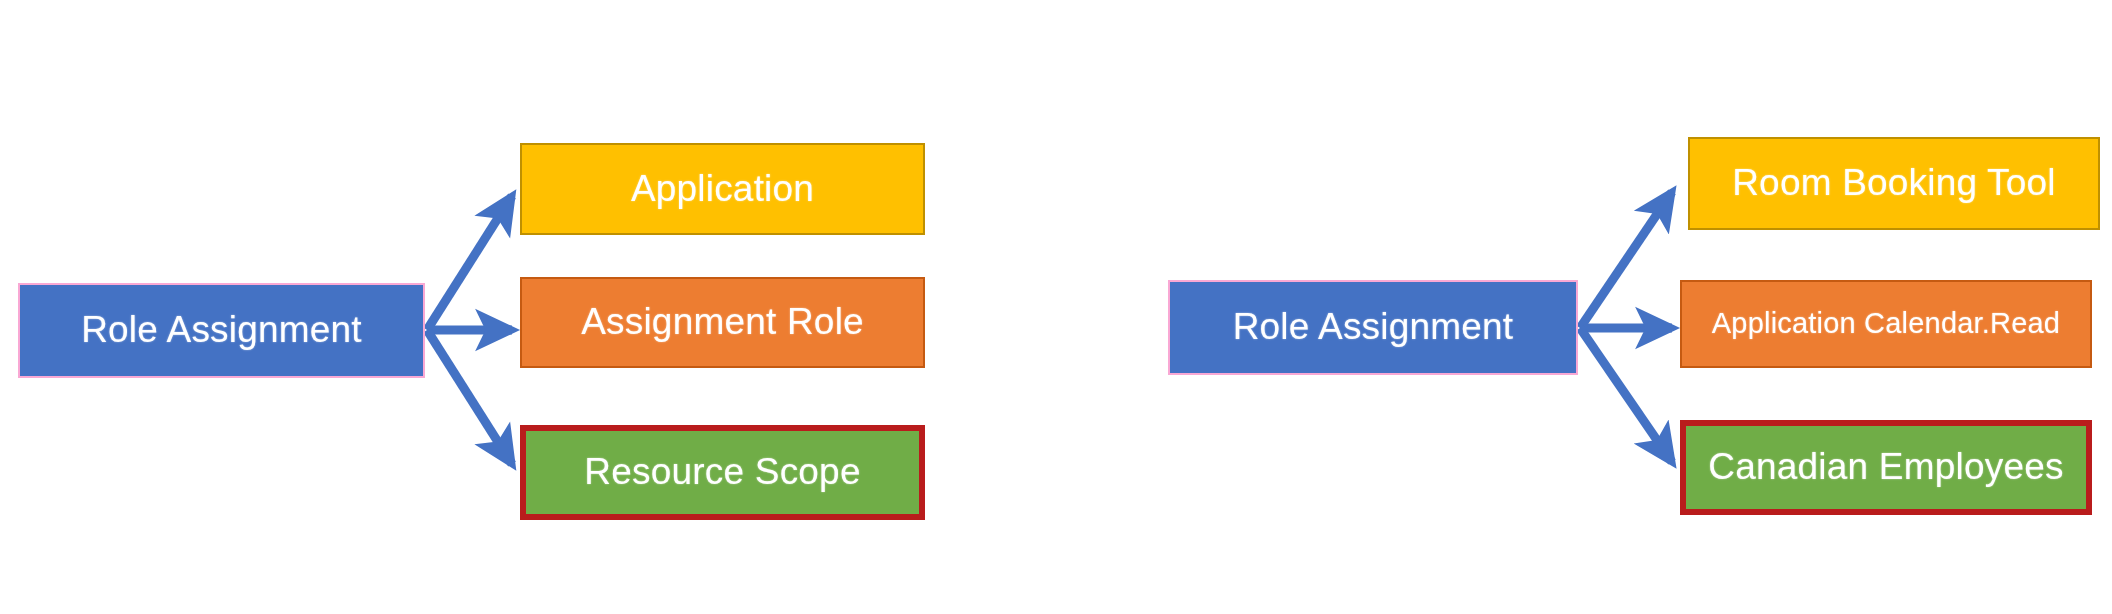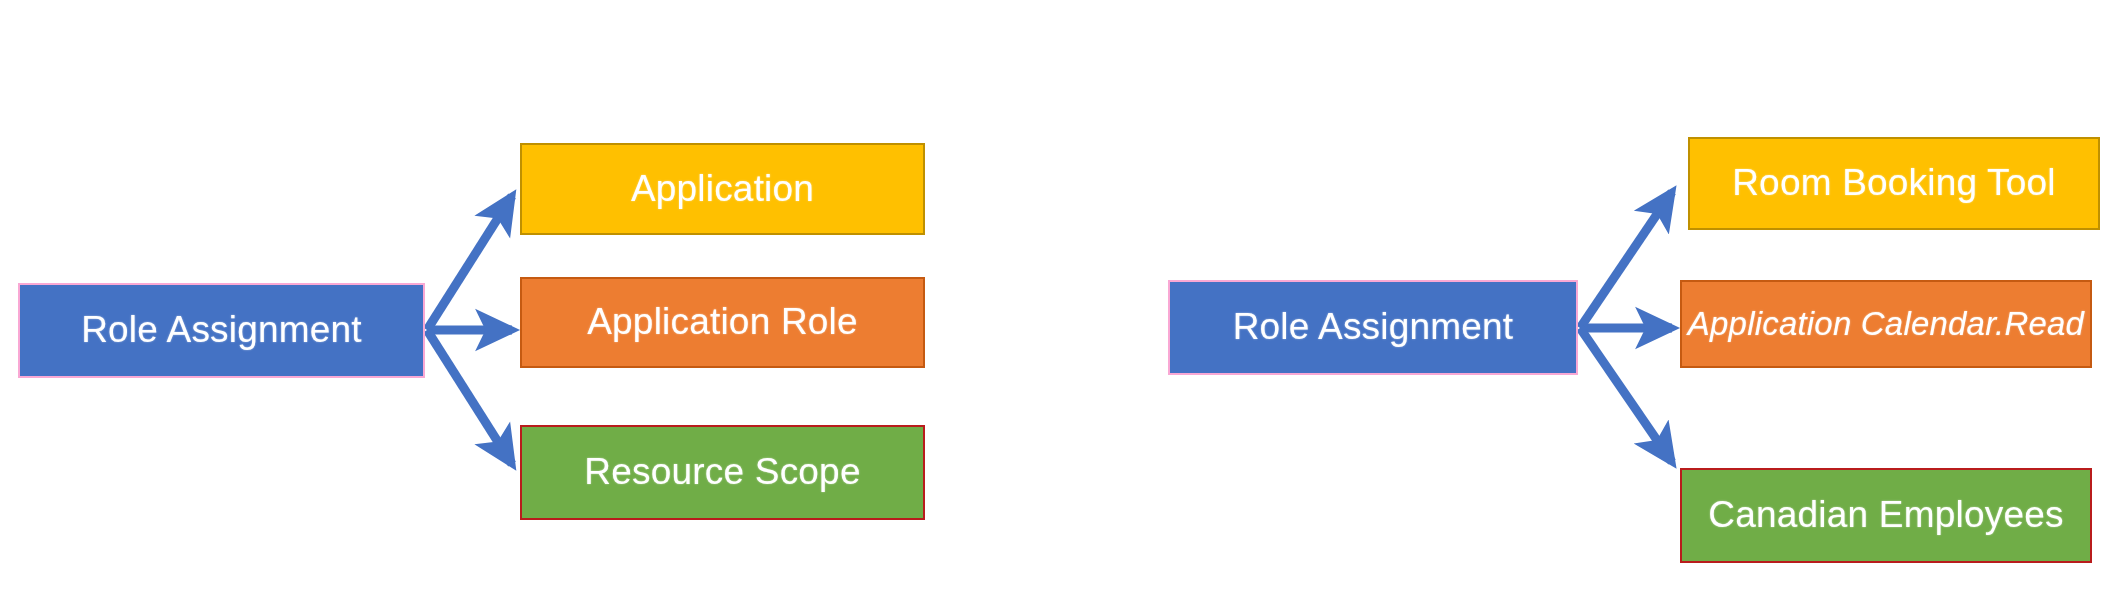--- a/index.html
+++ b/index.html
@@ -53,26 +53,25 @@
     border: 2px solid #BF9000;
     font-size: 37px;
   }
   .node-role {
     background: #ED7D31;
     border: 2px solid #C55A11;
     font-size: 37px;
   }
   .node-scope {
     background: #70AD47;
-    border: 2px solid #b91c1c;
+    border: 6px solid #b91c1c;
     font-size: 37px;
   }
   .node-small {
-    font-size: 33px;
-    font-style: italic;
+    font-size: 29px;
   }
 </style>
 </head>
 <body>
 
 <div id="canvas">
 
   <svg id="arrow-layer" viewBox="0 0 2112 614" width="2112" height="614" xmlns="http://www.w3.org/2000/svg">
     <defs>
       <marker id="ah" markerWidth="5.2" markerHeight="5.2" refX="4.1" refY="2.6" orient="auto" markerUnits="strokeWidth">
@@ -90,25 +89,25 @@
       <line x1="1580" y1="328" x2="1672" y2="192" stroke="#4472C4" stroke-width="9" marker-end="url(#ah)"></line>
       <line x1="1580" y1="328" x2="1672" y2="328" stroke="#4472C4" stroke-width="9" marker-end="url(#ah)"></line>
       <line x1="1580" y1="328" x2="1672" y2="462" stroke="#4472C4" stroke-width="9" marker-end="url(#ah)"></line>
     </g>
   </svg>
 
   <div class="node node-source" style="left:18px; top:283px; width:407px; height:95px;">Role Assignment</div>
 
   <div class="node node-app" style="left:520px; top:143px; width:405px; height:92px;">Application</div>
 
-  <div class="node node-role" style="left:520px; top:277px; width:405px; height:91px;">Application Role</div>
+  <div class="node node-role" style="left:520px; top:277px; width:405px; height:91px;">Assignment Role</div>
 
   <div class="node node-scope" style="left:520px; top:425px; width:405px; height:95px;">Resource Scope</div>
 
   <div class="node node-source" style="left:1168px; top:280px; width:410px; height:95px;">Role Assignment</div>
 
   <div class="node node-app" style="left:1680px; top:137px; width:412px; height:93px;margin-left:8px;">Room Booking Tool</div>
 
   <div class="node node-role node-small" style="left:1680px; top:280px; width:412px; height:88px;">Application Calendar.Read</div>
 
-  <div class="node node-scope" style="left:1680px; top:420px; width:412px; height:95px;margin-top:48px;">Canadian Employees</div>
+  <div class="node node-scope" style="left:1680px; top:420px; width:412px; height:95px;">Canadian Employees</div>
 
 </div>
 
 </body></html>

